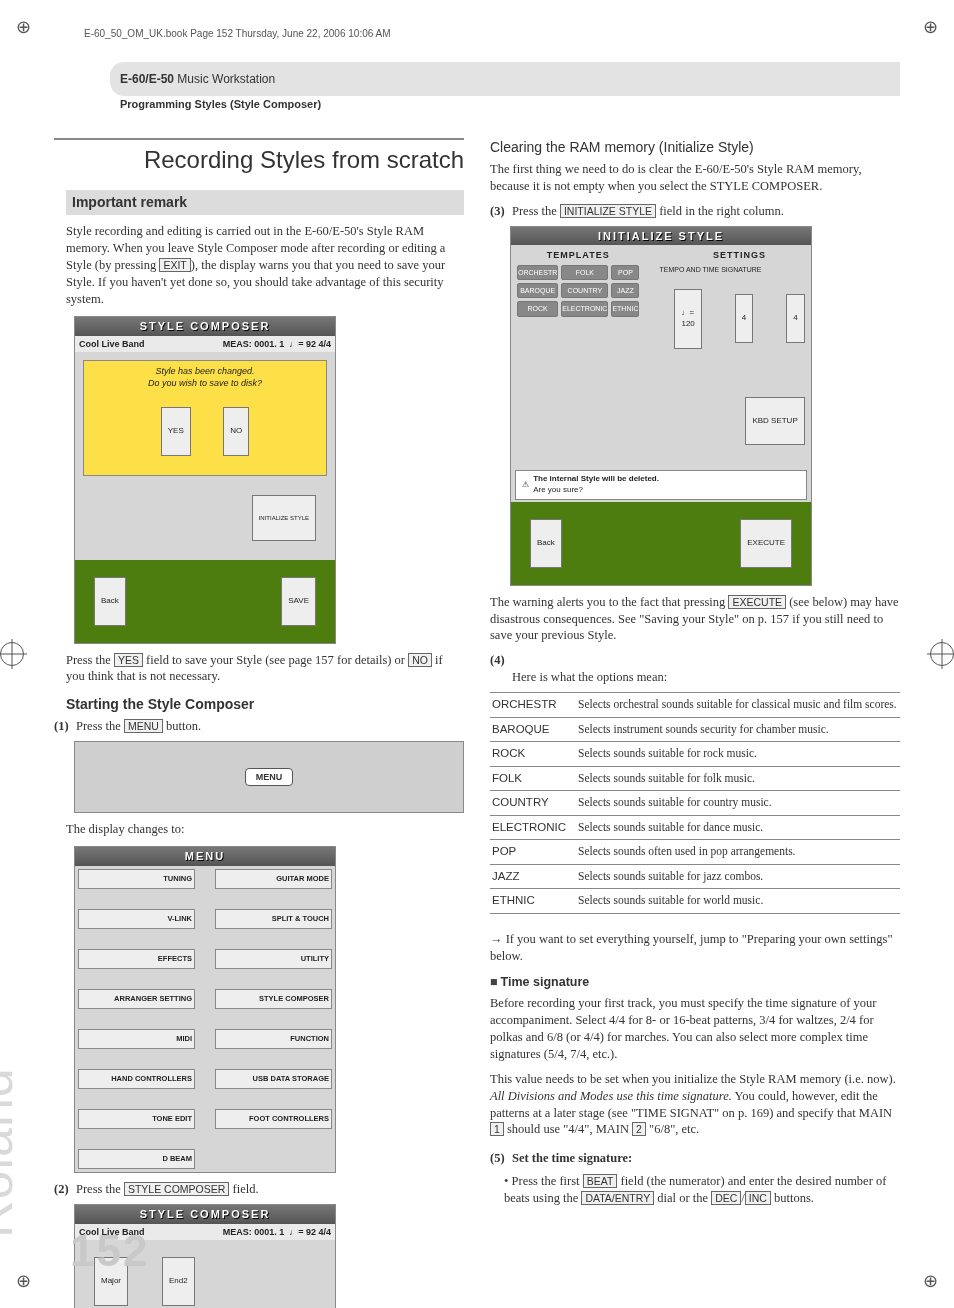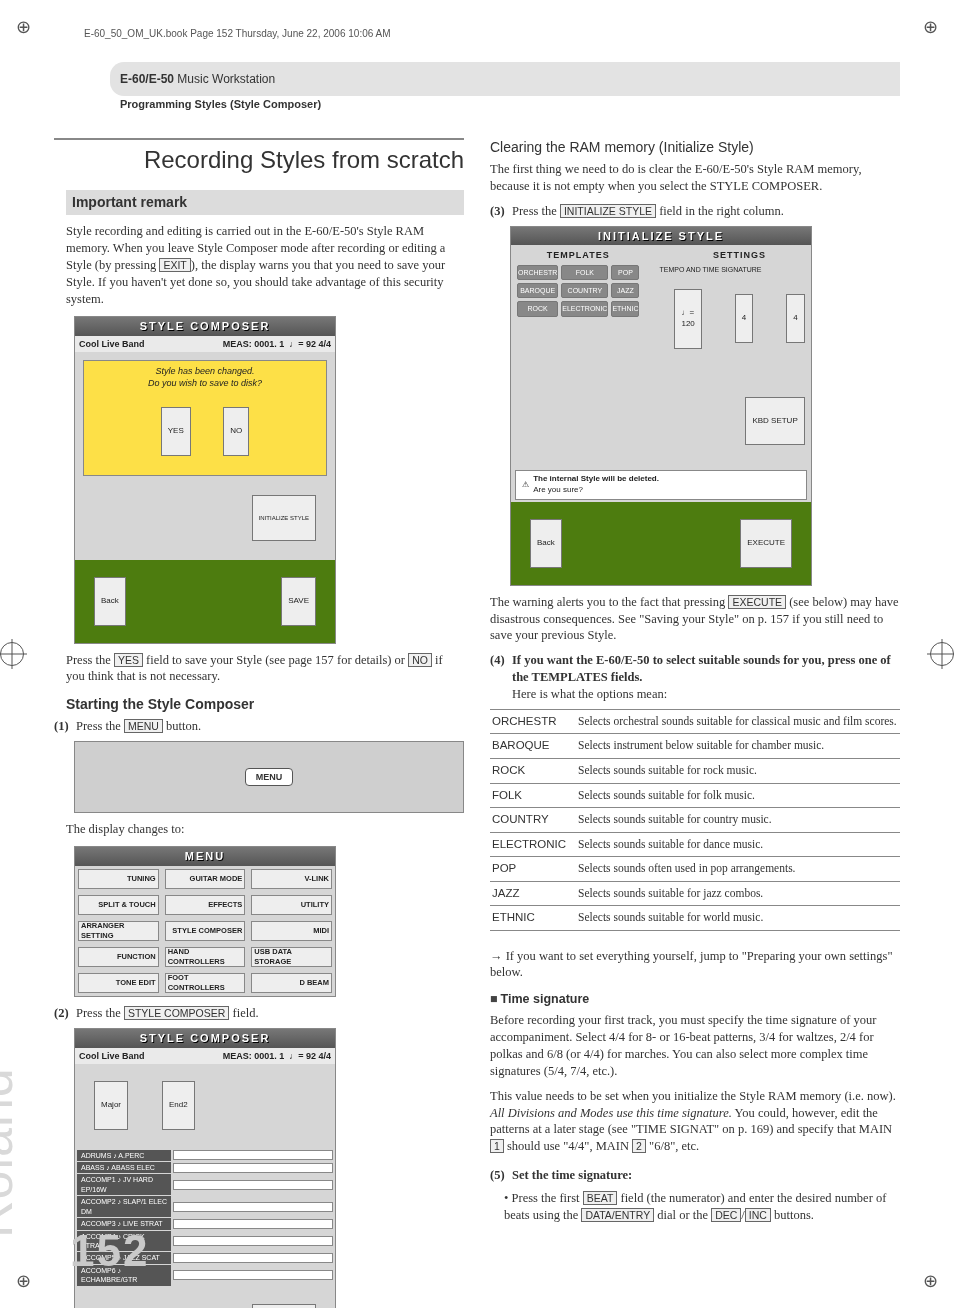--- a/index.html
+++ b/index.html
@@ -150,21 +150,21 @@
     display:flex; justify-content:space-between;
     background:#eaeaea; padding:2px 4px; font-weight:bold;
   }
   .shot .content { padding: 4px; }
   .shot .footer { display:flex; justify-content:space-between; padding:2px 4px; background:#4d7c0f; }
   .mini-btn { display:inline-block; border:1px solid #777; background:#eee; padding:18px 6px; margin:15px; font-size:8px; }
   .dialog {
     background:#fde047; border:1px solid #888; padding:4px; margin:4px;
     text-align:center; font-style:italic; font-size:9px;
   }
-  .menu-grid { display:grid; grid-template-columns:repeat(3,1fr); gap:6px; padding:3px; }
+  .menu-grid { display:grid; grid-template-columns:repeat(2,1fr); gap:20px; padding:3px; }
   .menu-cell { border:1px solid #888; background:#eee; height:18px; display:flex; align-items:center; justify-content:flex-end; padding:0 2px; font-size:7.5px; font-weight:bold; }
   .keyboard {
     margin: 6px 0 8px 20px;
     border:1px solid #888; background:#cfcfcf;
     height:70px; position:relative;
     display:flex; align-items:center; justify-content:center;
   }
   .menu-bubble {
     background:#fff; border:1px solid #555; border-radius:4px;
     padding:2px 10px; font-size:9px; font-weight:bold;
@@ -404,34 +404,34 @@
         </div>
       </div>
 
       <p style="margin:6px 0 8px 0;">
         <span>The warning alerts you to the fact that pressing </span><span class="btn-label">EXECUTE</span><span> (see below) may have disastrous consequences. See "Saving your Style" on p. 157 if you still need to save your previous Style.</span>
       </p>
 
       <div class="step-p">
         <span class="step-num">(4)</span>
         <span class="step-body">
-          <b>If you want the E-60/E-50 to select suitable sounds for you, press one of the TEMPLATES fields.</b><br>
+          <br>
           <span>Here is what the options mean:</span>
         </span>
       </div>
 
       <table class="templates">
         <tbody>
             <tr>
               <td>ORCHESTR</td>
               <td>Selects orchestral sounds suitable for classical music and film scores.</td>
             </tr>
         <tr>
               <td>BAROQUE</td>
-              <td>Selects instrument below suitable for chamber music.</td>
+              <td>Selects instrument sounds security for chamber music.</td>
             </tr>
         <tr>
               <td>ROCK</td>
               <td>Selects sounds suitable for rock music.</td>
             </tr>
         <tr>
               <td>FOLK</td>
               <td>Selects sounds suitable for folk music.</td>
             </tr>
         <tr>

